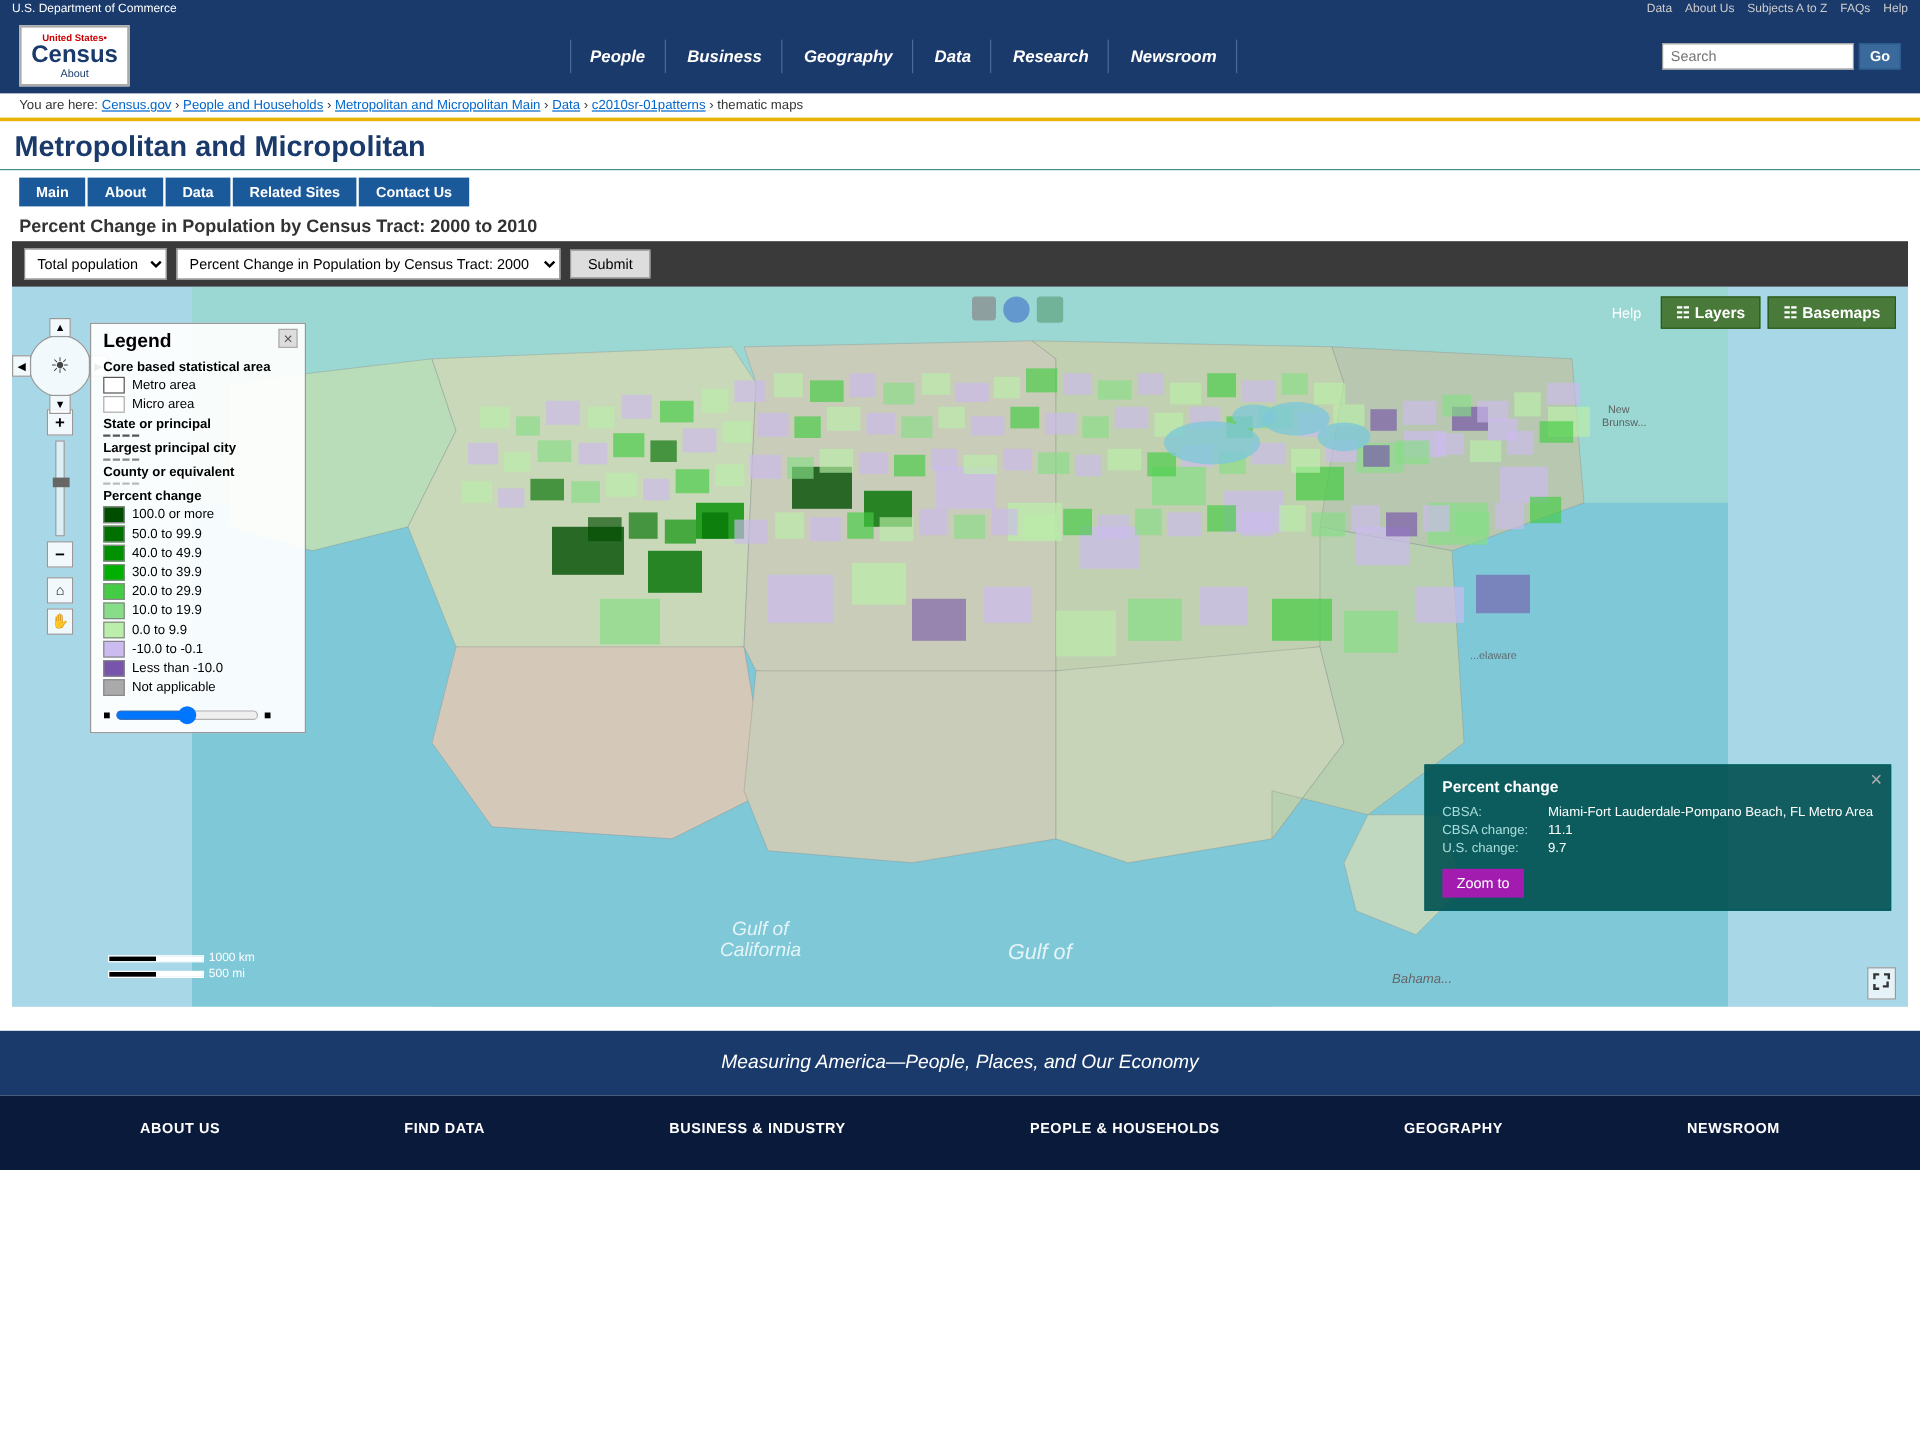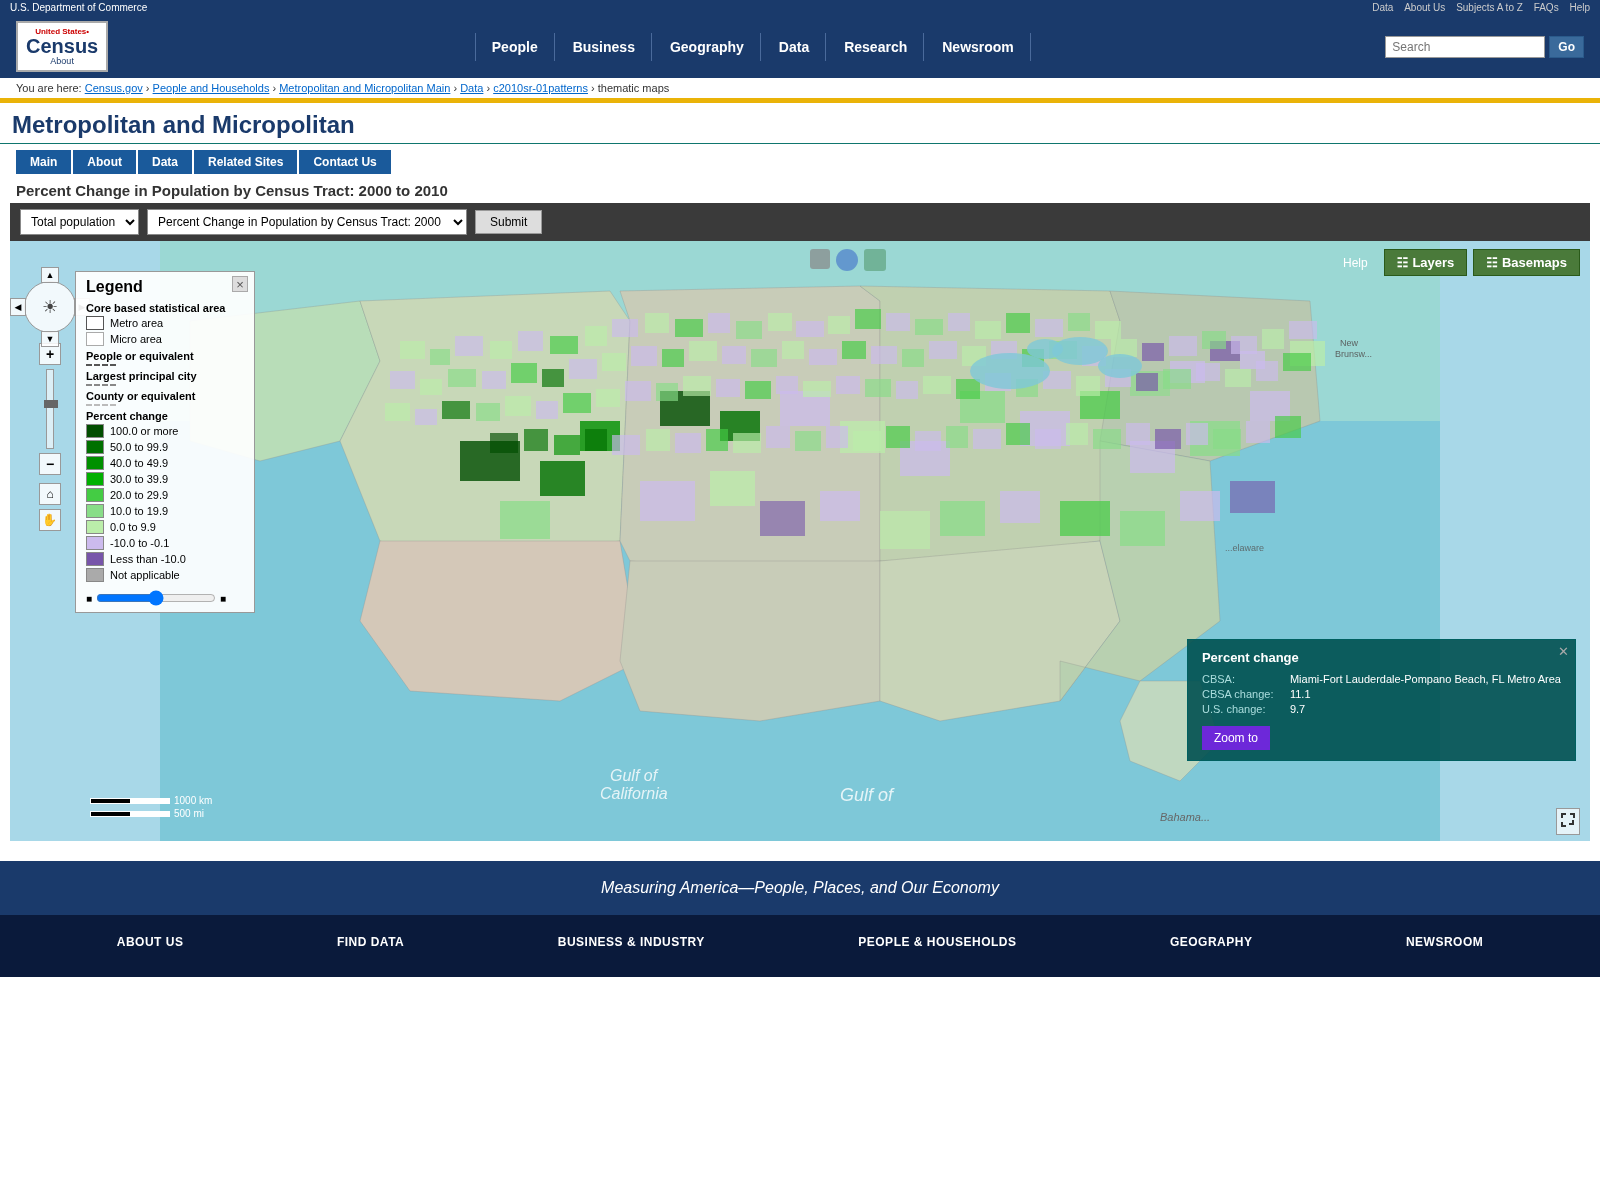--- a/index.html
+++ b/index.html
@@ -37,20 +37,21 @@
     }
     #logo-box .logo-top { font-size: 8px; color: #c00; font-weight: bold; }
     #logo-box .logo-main { font-size: 20px; font-weight: bold; color: #1a3a6b; line-height: 1; }
     #logo-box .logo-sub { font-size: 9px; color: #1a3a6b; }
 
     
     #main-nav {
       display: flex;
       align-items: center;
       gap: 2px;
+      font-style: italic;
     }
     .nav-item {
       color: #fff;
       text-decoration: none;
       font-size: 14px;
       font-weight: bold;
       padding: 6px 16px;
       border-right: 1px solid #4a6a9b;
     }
     .nav-item:first-child { border-left: 1px solid #4a6a9b; }
@@ -73,21 +74,21 @@
       cursor: pointer;
       font-weight: bold;
     }
 
     
     #breadcrumb {
       background: #fff;
       padding: 4px 16px;
       font-size: 11px;
       color: #333;
-      border-bottom: 5px solid #eab308;
+      border-bottom: 3px solid #eab308;
     }
     #breadcrumb a { color: #06c; text-decoration: underline; }
 
     
     #page-title-area {
       padding: 8px 12px 4px;
       border-bottom: 1px solid #0f766e;
     }
     #page-title {
       font-size: 24px;
@@ -329,21 +330,21 @@
       margin-bottom: 8px;
     }
     .popup-row {
       display: flex;
       gap: 8px;
       margin: 3px 0;
     }
     .popup-label { color: #aadddd; min-width: 80px; }
     .popup-value { color: #fff; }
     #zoom-to-btn {
-      background: #6d28d9;
+      background: #a21caf;
       color: #fff;
       border: none;
       padding: 5px 12px;
       font-size: 12px;
       cursor: pointer;
       margin-top: 8px;
     }
 
     
     #scale-bar {
@@ -704,21 +705,21 @@
 
       <div class="legend-item">
         <div class="legend-swatch" style="background:#fff;border:1px solid #555;"></div>
         <span>Metro area</span>
       </div>
       <div class="legend-item">
         <div class="legend-swatch" style="background:#fff;border:1px solid #aaa;"></div>
         <span>Micro area</span>
       </div>
 
-      <div class="legend-section-title">People or equivalent</div>
+      <div class="legend-section-title">State or principal</div>
       <div class="legend-item">
         <div class="legend-line legend-dashed" style="width:30px;"></div>
       </div>
 
       <div class="legend-section-title">Largest principal city</div>
       <div class="legend-item">
         <div class="legend-line" style="border-top:2px dashed #888;width:30px;"></div>
       </div>
 
       <div class="legend-section-title">County or equivalent</div>

